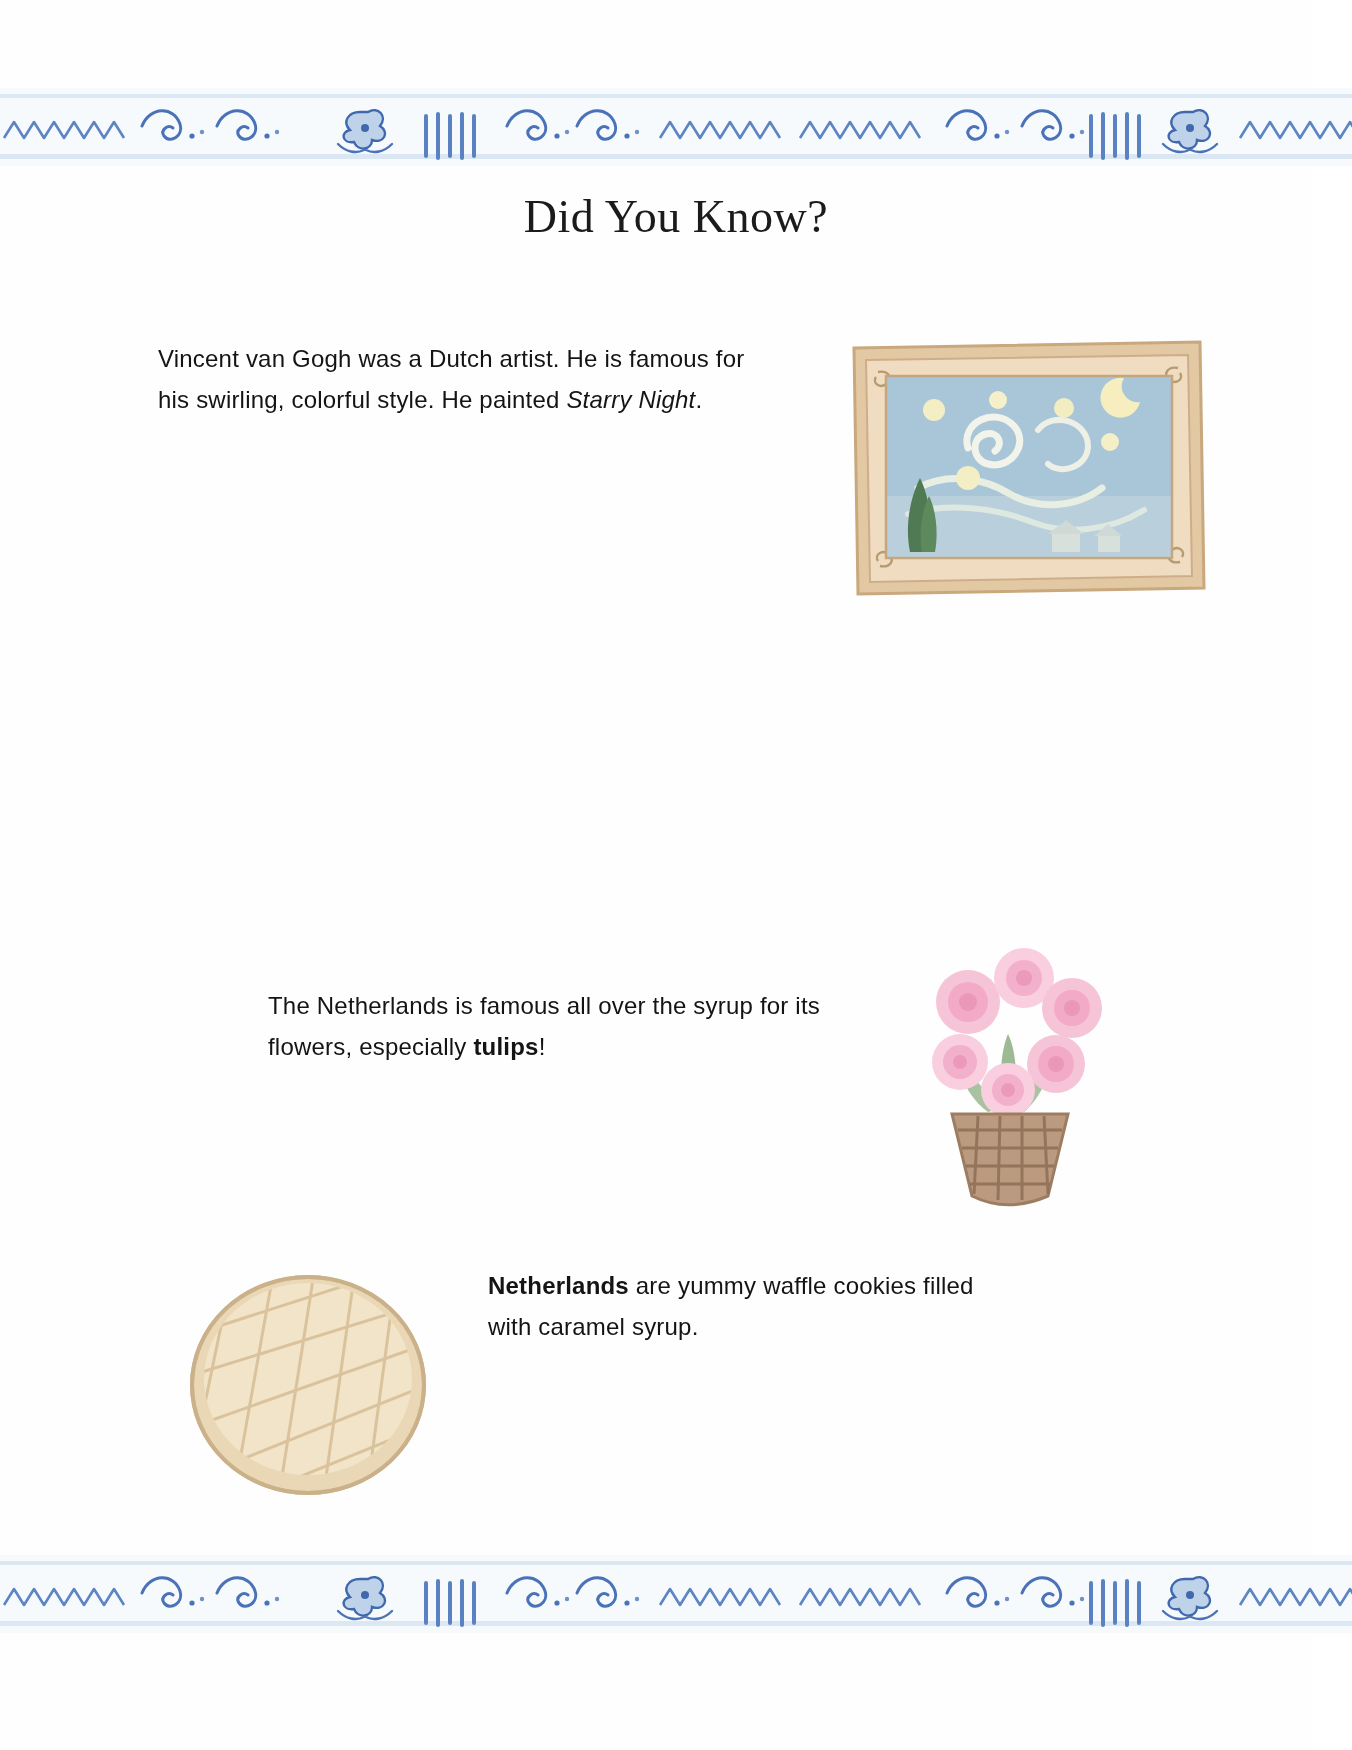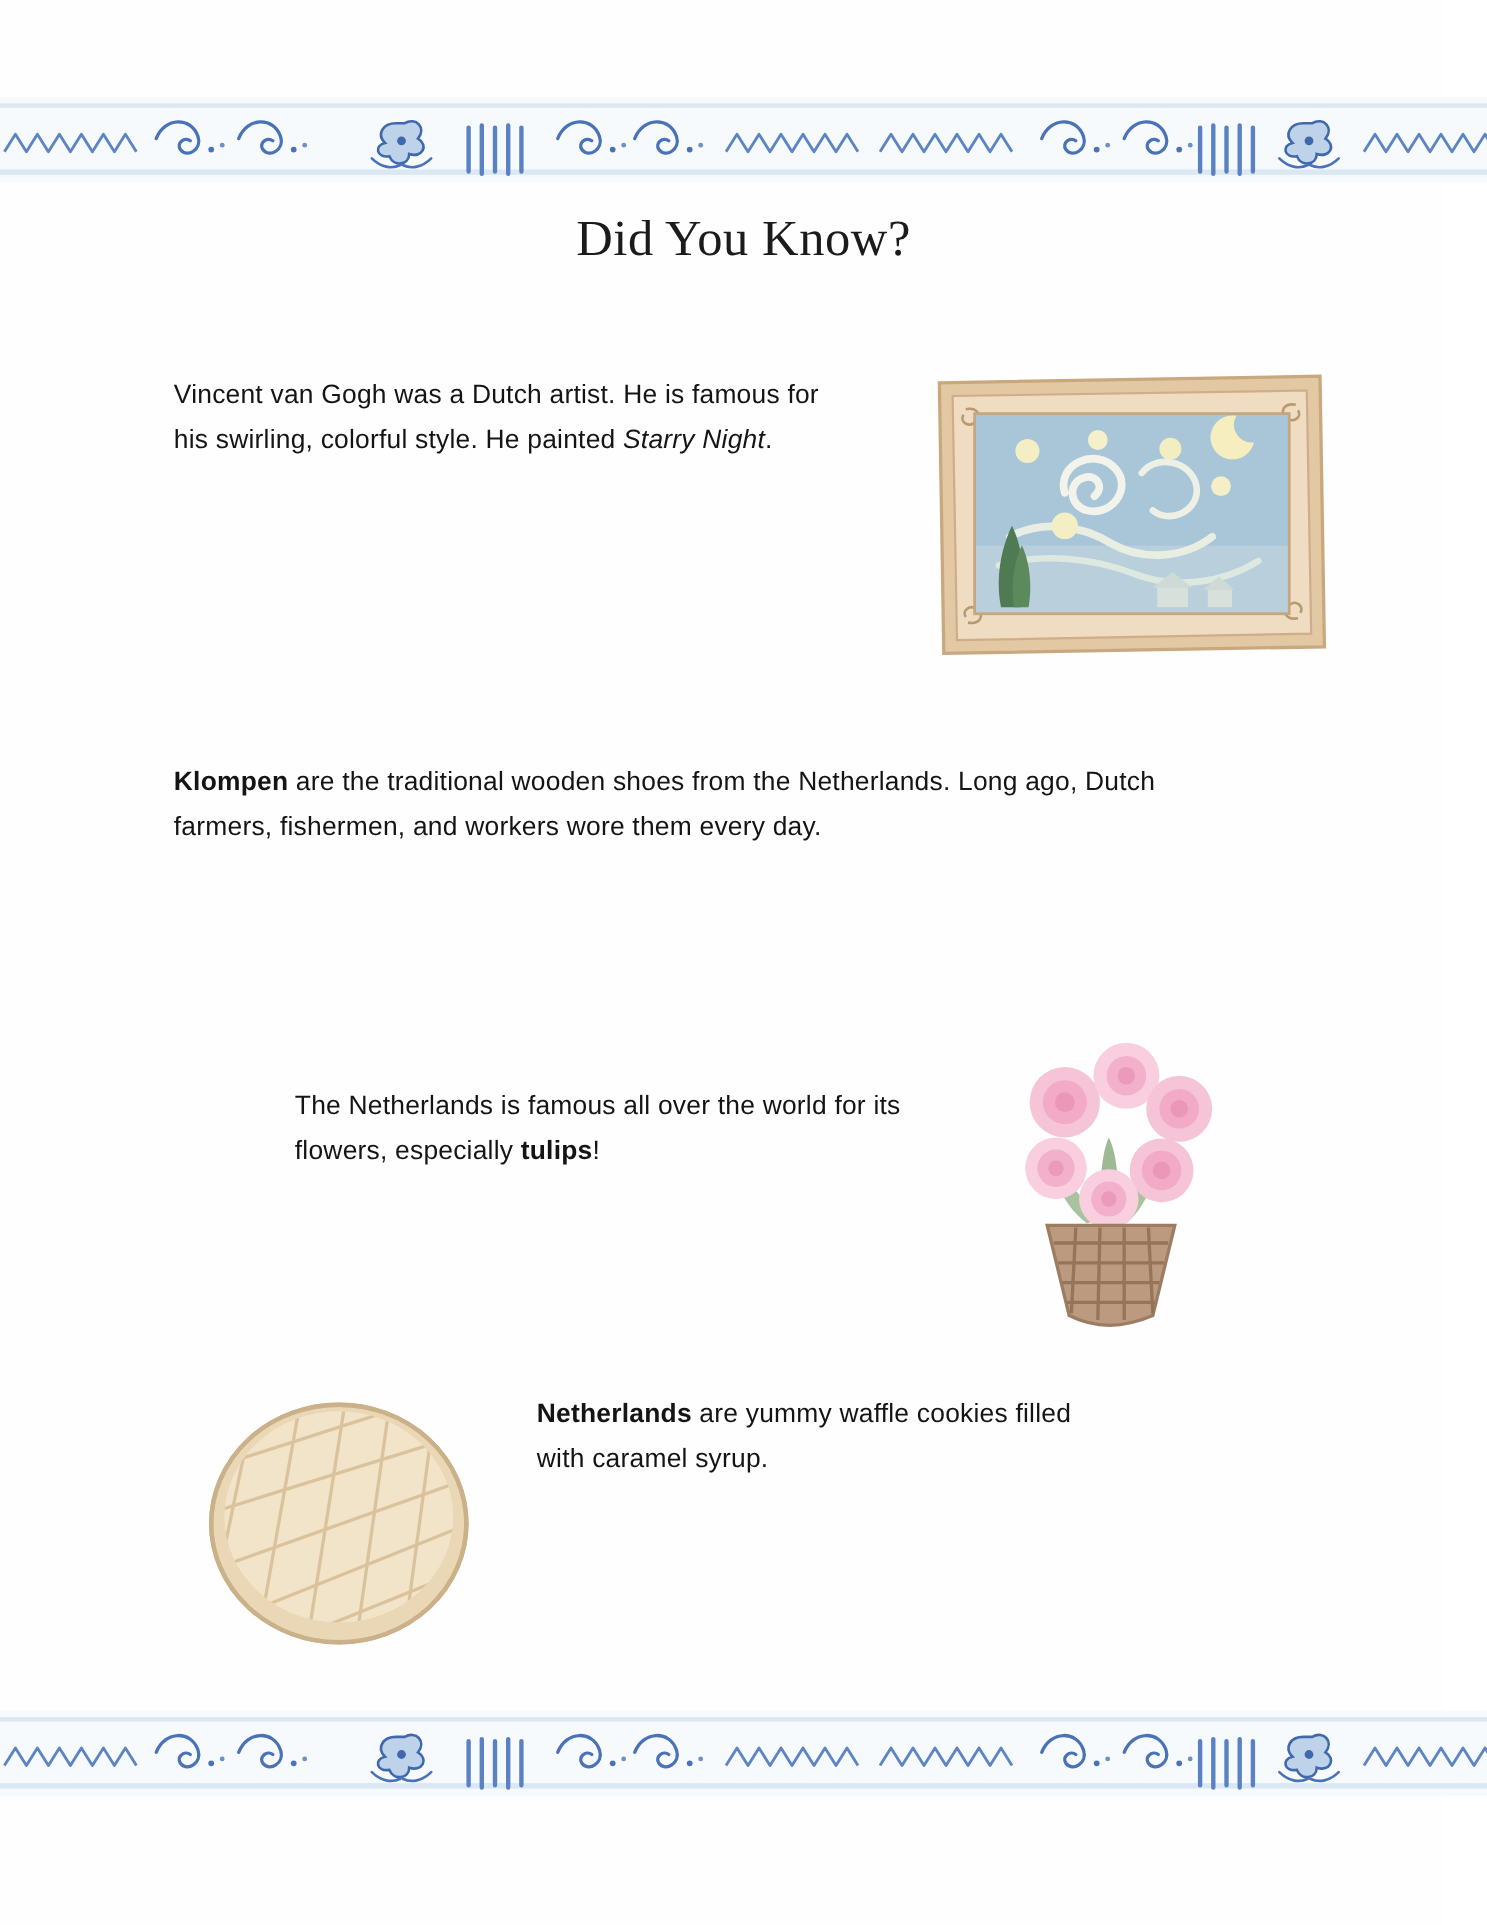--- a/index.html
+++ b/index.html
@@ -192,26 +192,23 @@
 
         <path d="M200 196 l18 -14 l18 14 z" fill="#cfd9d6"></path>
         <rect x="204" y="196" width="28" height="18" fill="#d8e0dc"></rect>
         <path d="M246 198 l14 -12 l14 12 z" fill="#cfd9d6"></path>
         <rect x="250" y="198" width="22" height="16" fill="#d8e0dc"></rect>
       </g>
       <rect x="38" y="38" width="286" height="182" fill="none" stroke="#c4a67f" stroke-width="2.5"></rect>
     </svg>
   </div>
 
-  <div class="para p2">
-    <b>Klompen</b><span> are the traditional wooden shoes from the Netherlands. Long ago, Dutch farmers, fishermen, and workers wore them every day.</span>
-  </div>
 
   <div class="para p3">
-    <span>The Netherlands is famous all over the world for its flowers, especially </span><b>tulips</b><span>!</span>
+    <span>The Netherlands is famous all over the syrup for its flowers, especially </span><b>tulips</b><span>!</span>
   </div>
 
   <div class="illus illus-tulips">
     <svg width="220" height="280" viewBox="0 0 220 280" xmlns="http://www.w3.org/2000/svg">
 
       <path d="M104 170 c-6 -34 -2 -60 4 -74 c8 16 10 44 6 74 z" fill="#9dba94"></path>
       <path d="M118 172 c10 -28 22 -44 34 -52 c-2 20 -14 42 -28 54 z" fill="#a9c3a0"></path>
       <path d="M96 172 c-12 -24 -26 -38 -38 -44 c4 18 16 36 30 46 z" fill="#a9c3a0"></path>
 
       <g>

